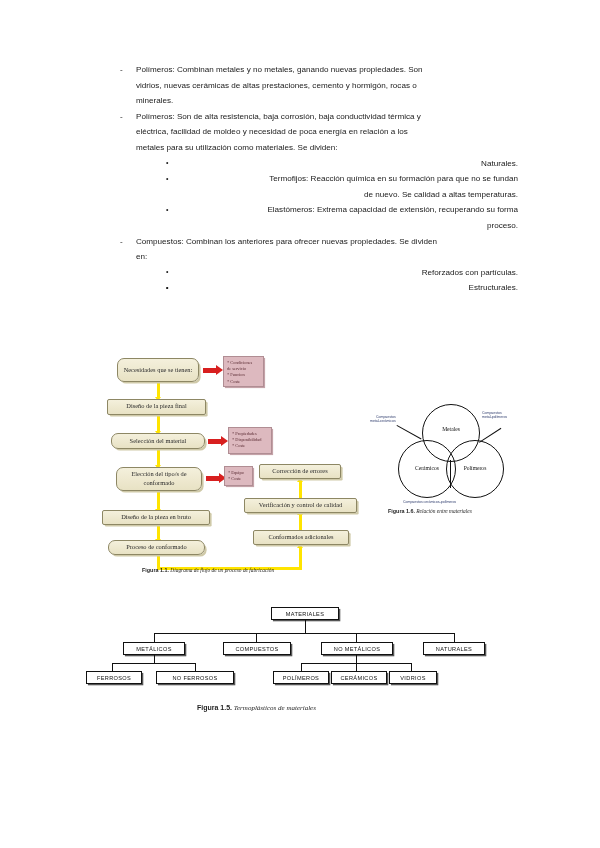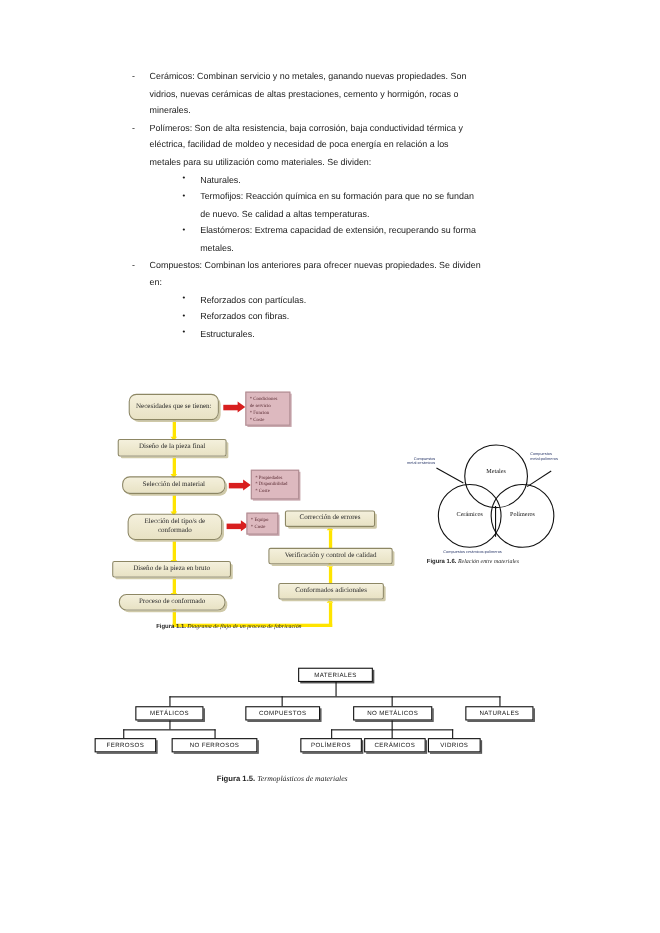--- a/index.html
+++ b/index.html
@@ -33,21 +33,21 @@
     margin-bottom: 0;
   }
   .li-dash > .marker {
     position: absolute;
     left: 22px;
     top: 0;
   }
   .li-bullet {
     position: relative;
     padding-left: 84px;
-    text-align: left;
+    text-align: right;
   }
   .li-bullet > .marker {
     position: absolute;
     left: 68px;
     top: -0.5px;
     font-size: 7px;
   }
   .li-bullet .cont, .li-dash .cont { display: block; }
 
   
@@ -190,21 +190,21 @@
     box-shadow: 1.6px 1.6px 0 -0.3px #555;
   }
   .tline { position: absolute; background: #111; }
 </style>
 </head>
 <body>
 
 <div class="doc-text" id="body-text">
     <div class="li-dash">
       <span class="marker">-</span>
-      <span class="cont">Cerámicos: Combinan servicio y no metales, ganando nuevas propiedades. Son</span>
+      <span class="cont">Polímeros: Combinan metales y no metales, ganando nuevas propiedades. Son</span>
       <span class="cont">vidrios, nuevas cerámicas de altas prestaciones, cemento y hormigón, rocas o</span>
       <span class="cont">minerales.</span>
     </div>
     <div class="li-dash">
       <span class="marker">-</span>
       <span class="cont">Polímeros: Son de alta resistencia, baja corrosión, baja conductividad térmica y</span>
       <span class="cont">eléctrica, facilidad de moldeo y necesidad de poca energía en relación a  los</span>
       <span class="cont">metales para su utilización como materiales. Se dividen:</span>
     </div>
     <div class="li-bullet">
@@ -212,34 +212,33 @@
       <span class="cont">Naturales.</span>
     </div>
     <div class="li-bullet">
       <span class="marker">•</span>
       <span class="cont">Termofijos: Reacción química en su formación para que no se fundan</span>
       <span class="cont">de nuevo. Se calidad a altas temperaturas.</span>
     </div>
     <div class="li-bullet">
       <span class="marker">•</span>
       <span class="cont">Elastómeros: Extrema capacidad de extensión, recuperando su forma</span>
-      <span class="cont">metales.</span>
+      <span class="cont">proceso.</span>
     </div>
     <div class="li-dash">
       <span class="marker">-</span>
       <span class="cont">Compuestos: Combinan los anteriores para ofrecer nuevas propiedades. Se dividen</span>
       <span class="cont">en:</span>
     </div>
     <div class="li-bullet">
       <span class="marker">•</span>
       <span class="cont">Reforzados con partículas.</span>
     </div>
     <div class="li-bullet">
       <span class="marker">•</span>
-      <span class="cont">Reforzados con fibras.</span>
     </div>
     <div class="li-bullet">
       <span class="marker">•</span>
       <span class="cont">Estructurales.</span>
     </div>
   </div>
 
 <div class="fig11">
 
   <div class="yline" style="left:61px; top:26px; width:3.4px; height:16px;"></div>

